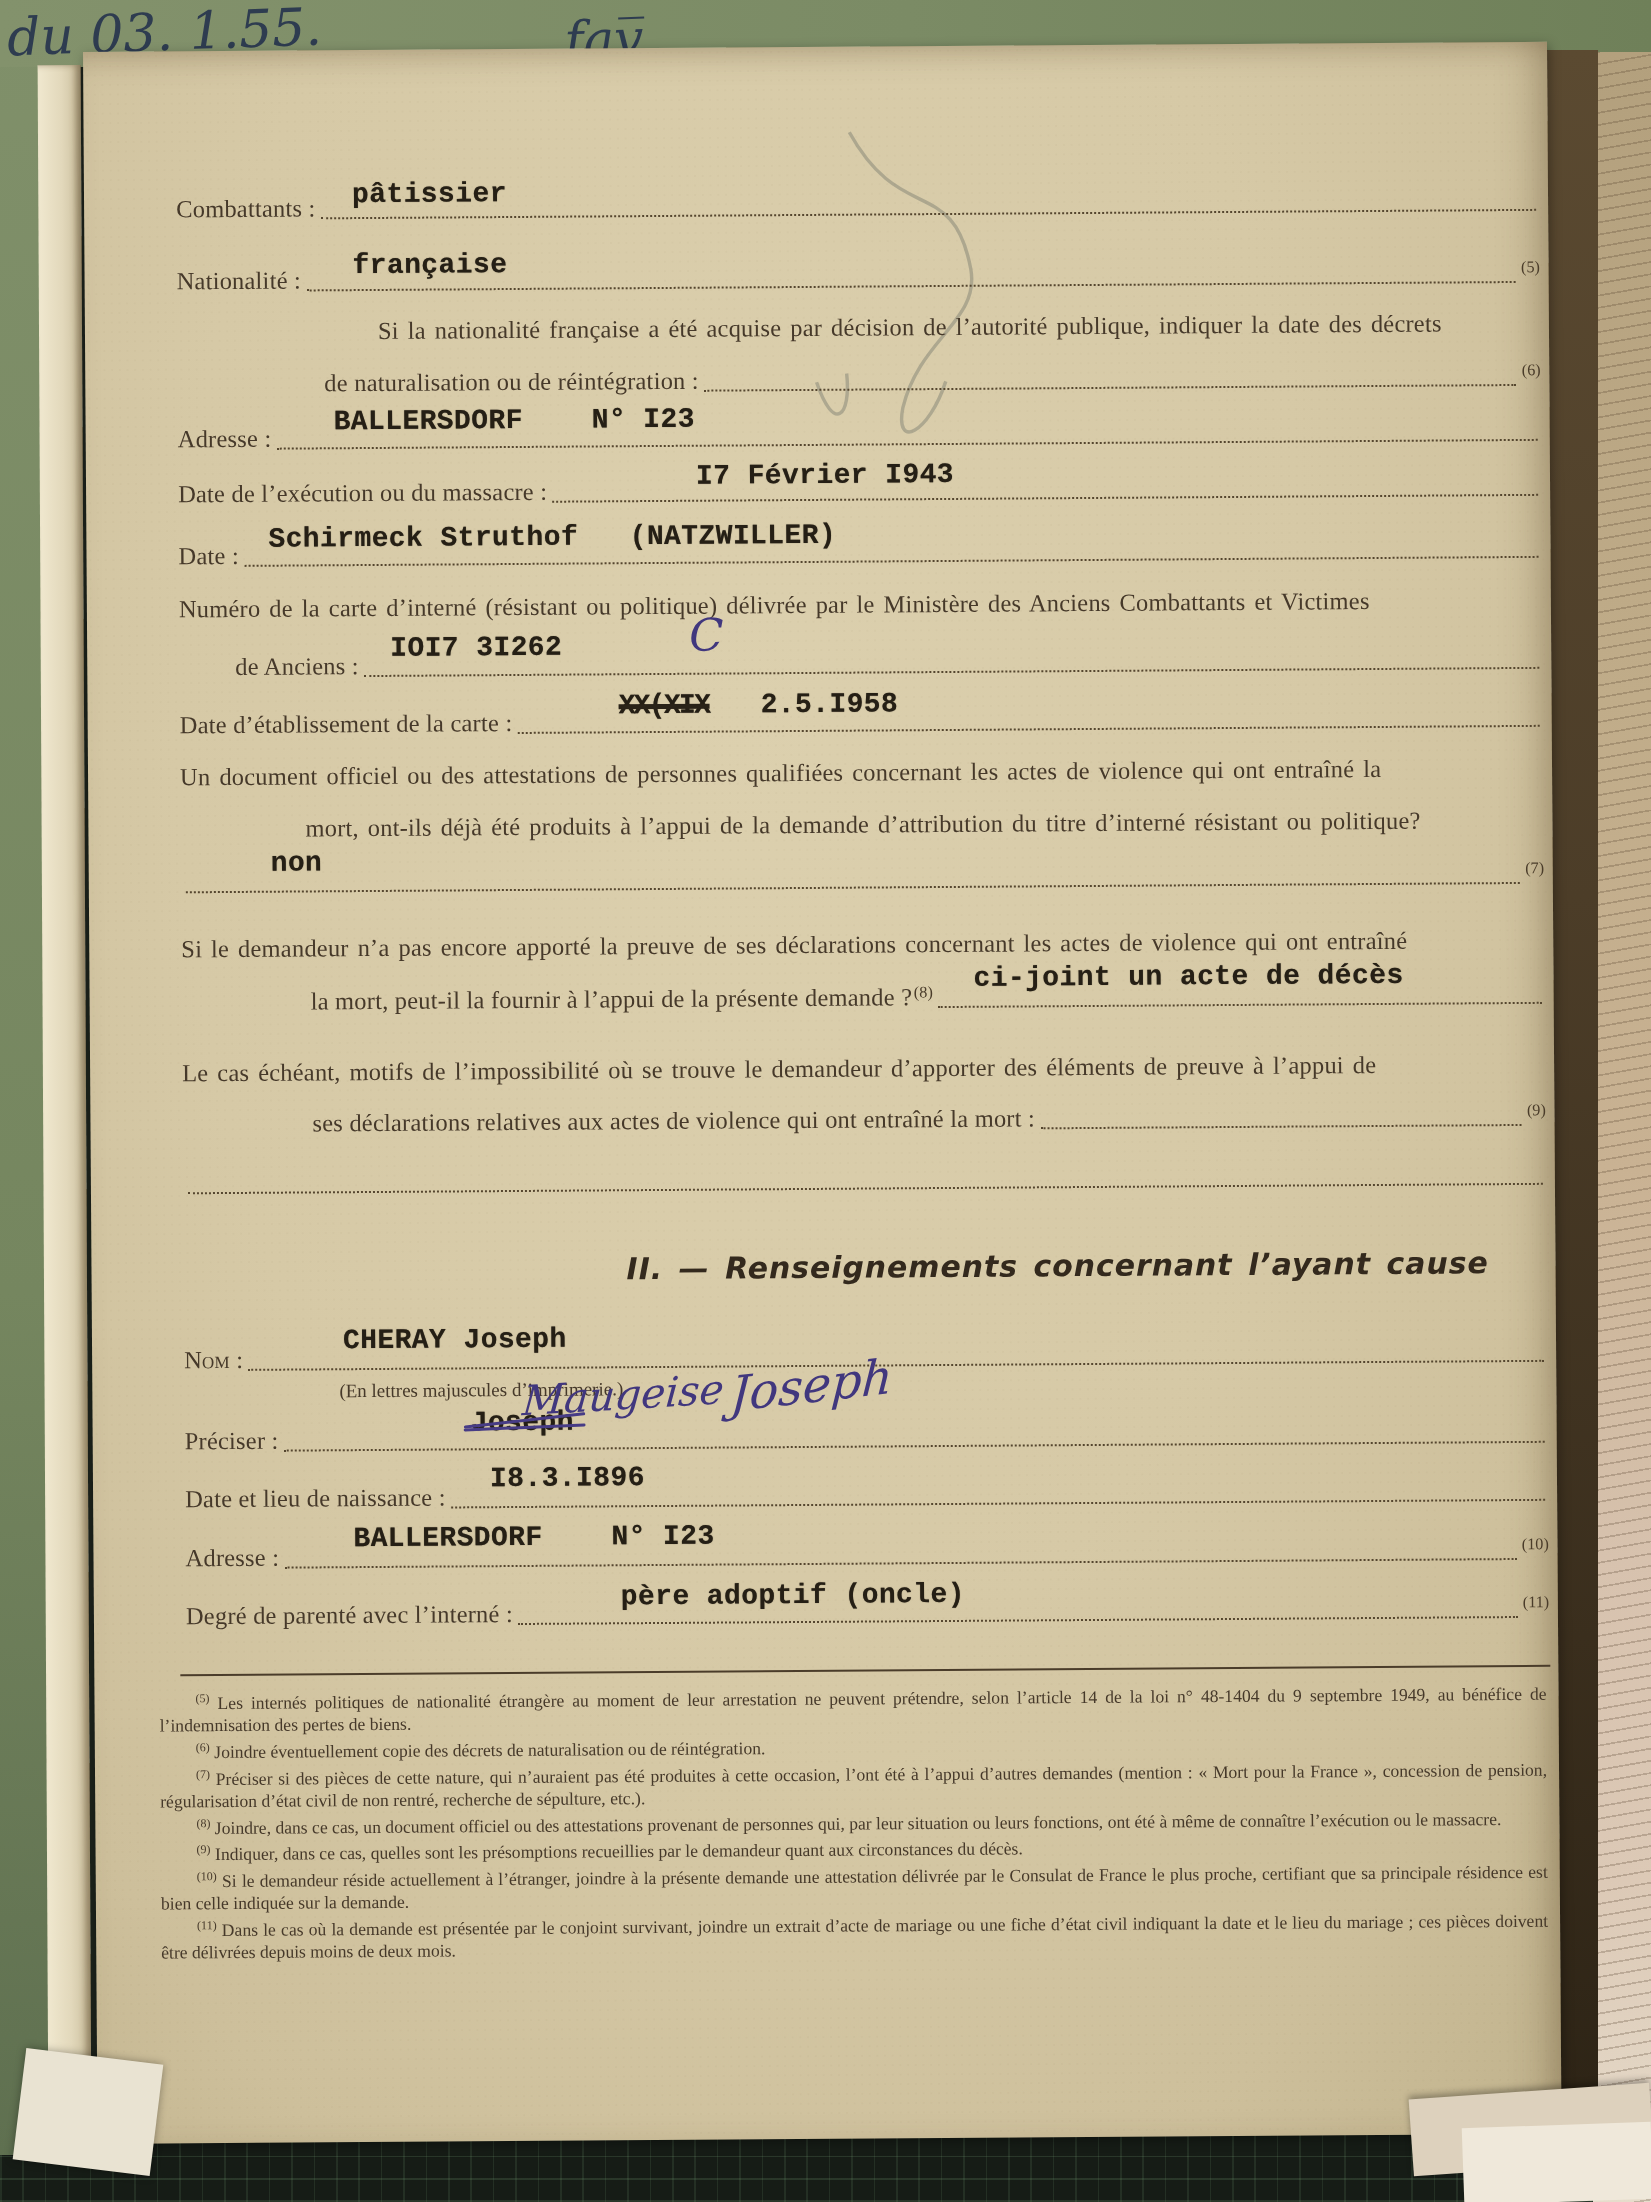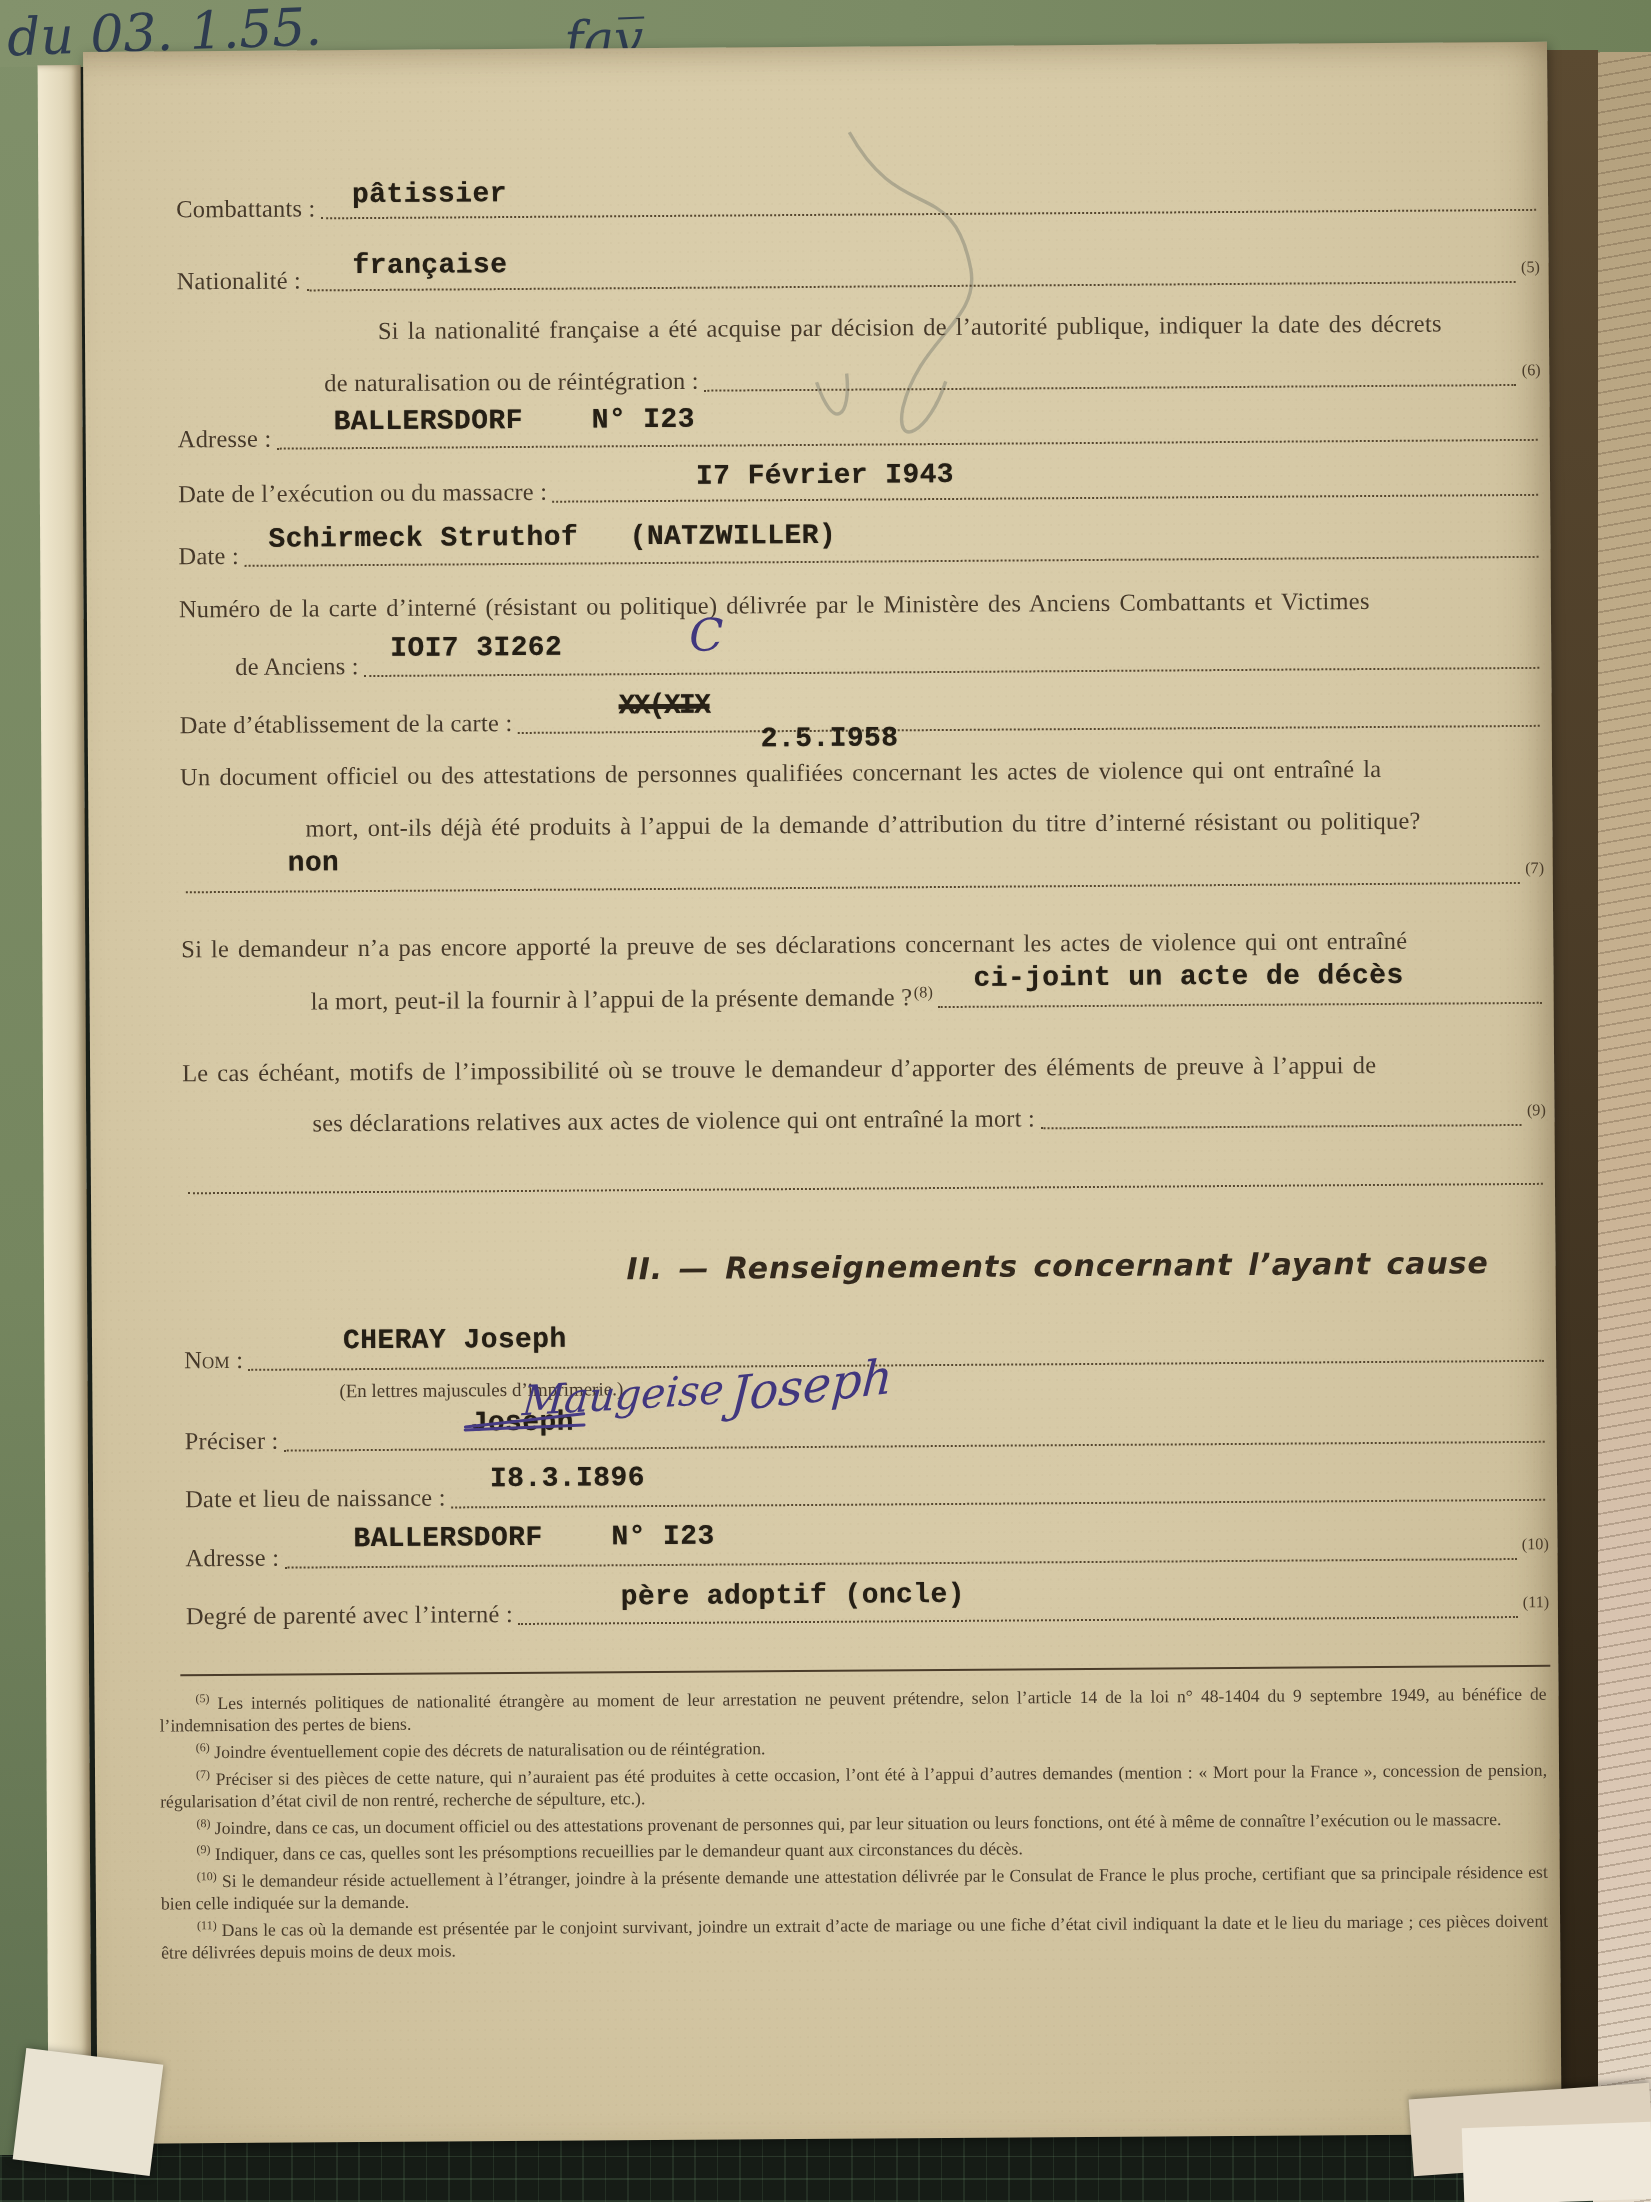--- a/index.html
+++ b/index.html
@@ -142,30 +142,30 @@
     </div>
     <span class="typed" style="left:303px;top:583px;">IOI7 3I262</span>
     <span class="hand hand-violet" style="left:602px;top:561px;font-size:45px;">C</span>
 
     
     <div class="row" style="left:92px;top:647px;">
       <span class="lbl">Date d’établissement de la carte :</span>
       <span class="lead"></span>
     </div>
     <span class="typed overstruck" style="left:531px;top:642px;">XX(XIX</span>
-    <span class="typed" style="left:673px;top:676px;">2.5.I958</span>
+    <span class="typed" style="left:673px;top:642px;">2.5.I958</span>
 
     
     <span class="para" style="left:92px;top:712px;">Un document officiel ou des attestations de personnes qualifiées concernant les actes de violence qui ont entraîné la</span>
     <span class="para" style="left:217px;top:764px;">mort, ont-ils déjà été produits à l’appui de la demande d’attribution du titre d’interné résistant ou politique?</span>
     <div class="row" style="left:92px;top:804px;">
       <span class="lead"></span>
       <span class="marker">(7)</span>
     </div>
-    <span class="typed" style="left:182px;top:797px;margin-left:17px;">non</span>
+    <span class="typed" style="left:182px;top:797px;">non</span>
 
     
     <span class="para" style="left:92px;top:884px;">Si le demandeur n’a pas encore apporté la preuve de ses déclarations concernant les actes de violence qui ont entraîné</span>
     <div class="row" style="left:221px;top:924px;">
       <span class="lbl">la mort, peut-il la fournir à l’appui de la présente demande ?</span>
       <span class="marker">(8)</span>
       <span class="lead"></span>
     </div>
     <span class="typed" style="left:884px;top:917px;">ci-joint un acte de décès</span>
 

